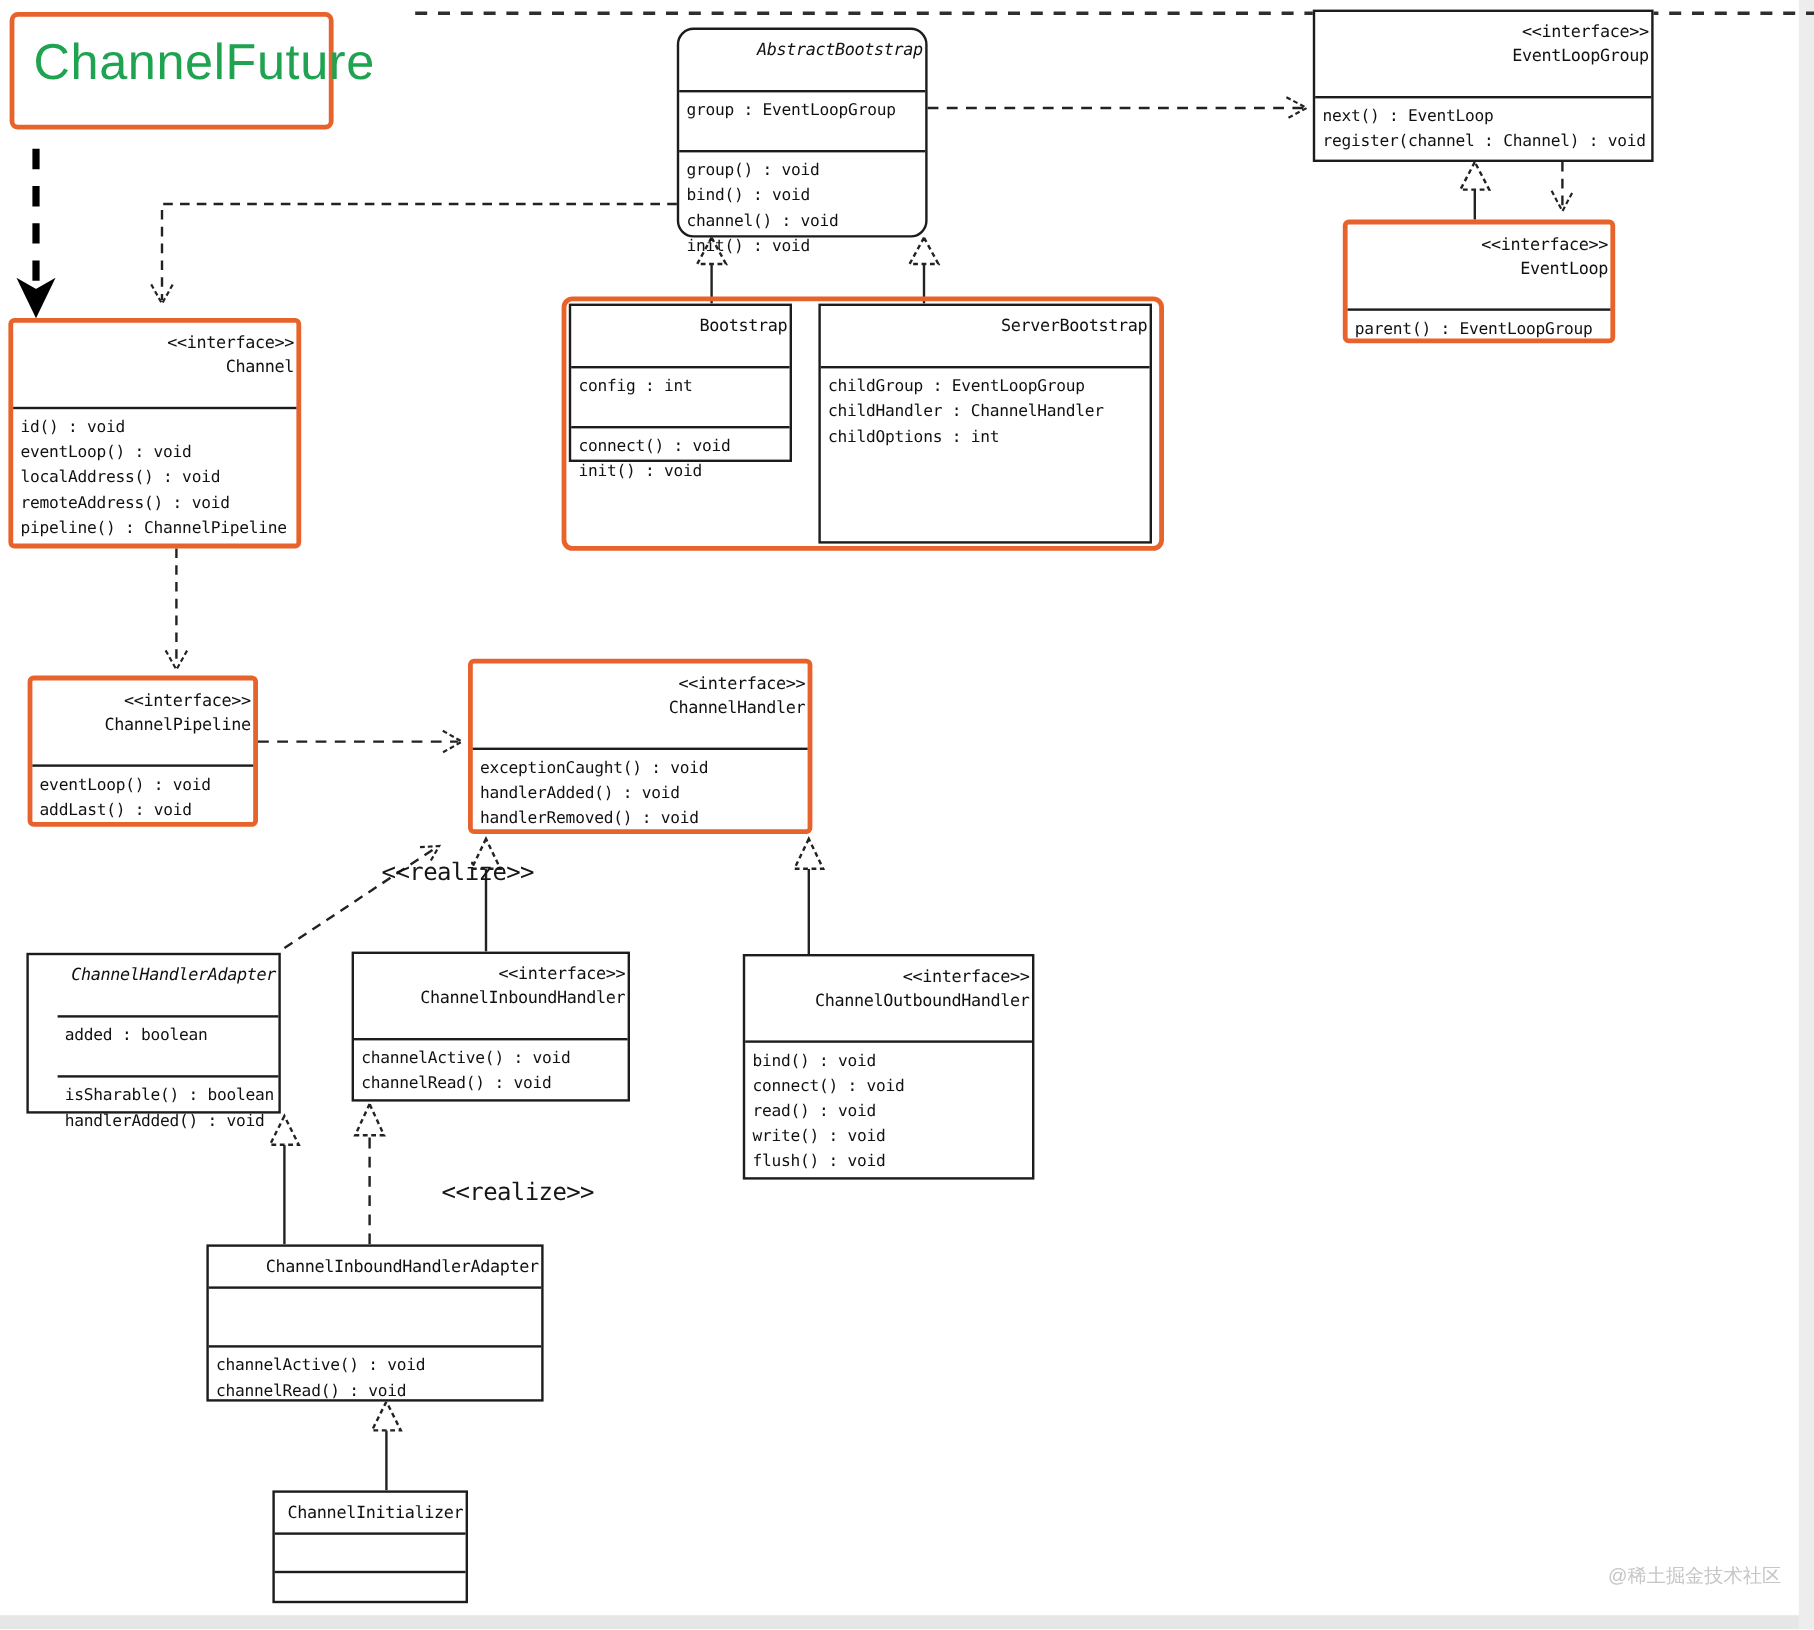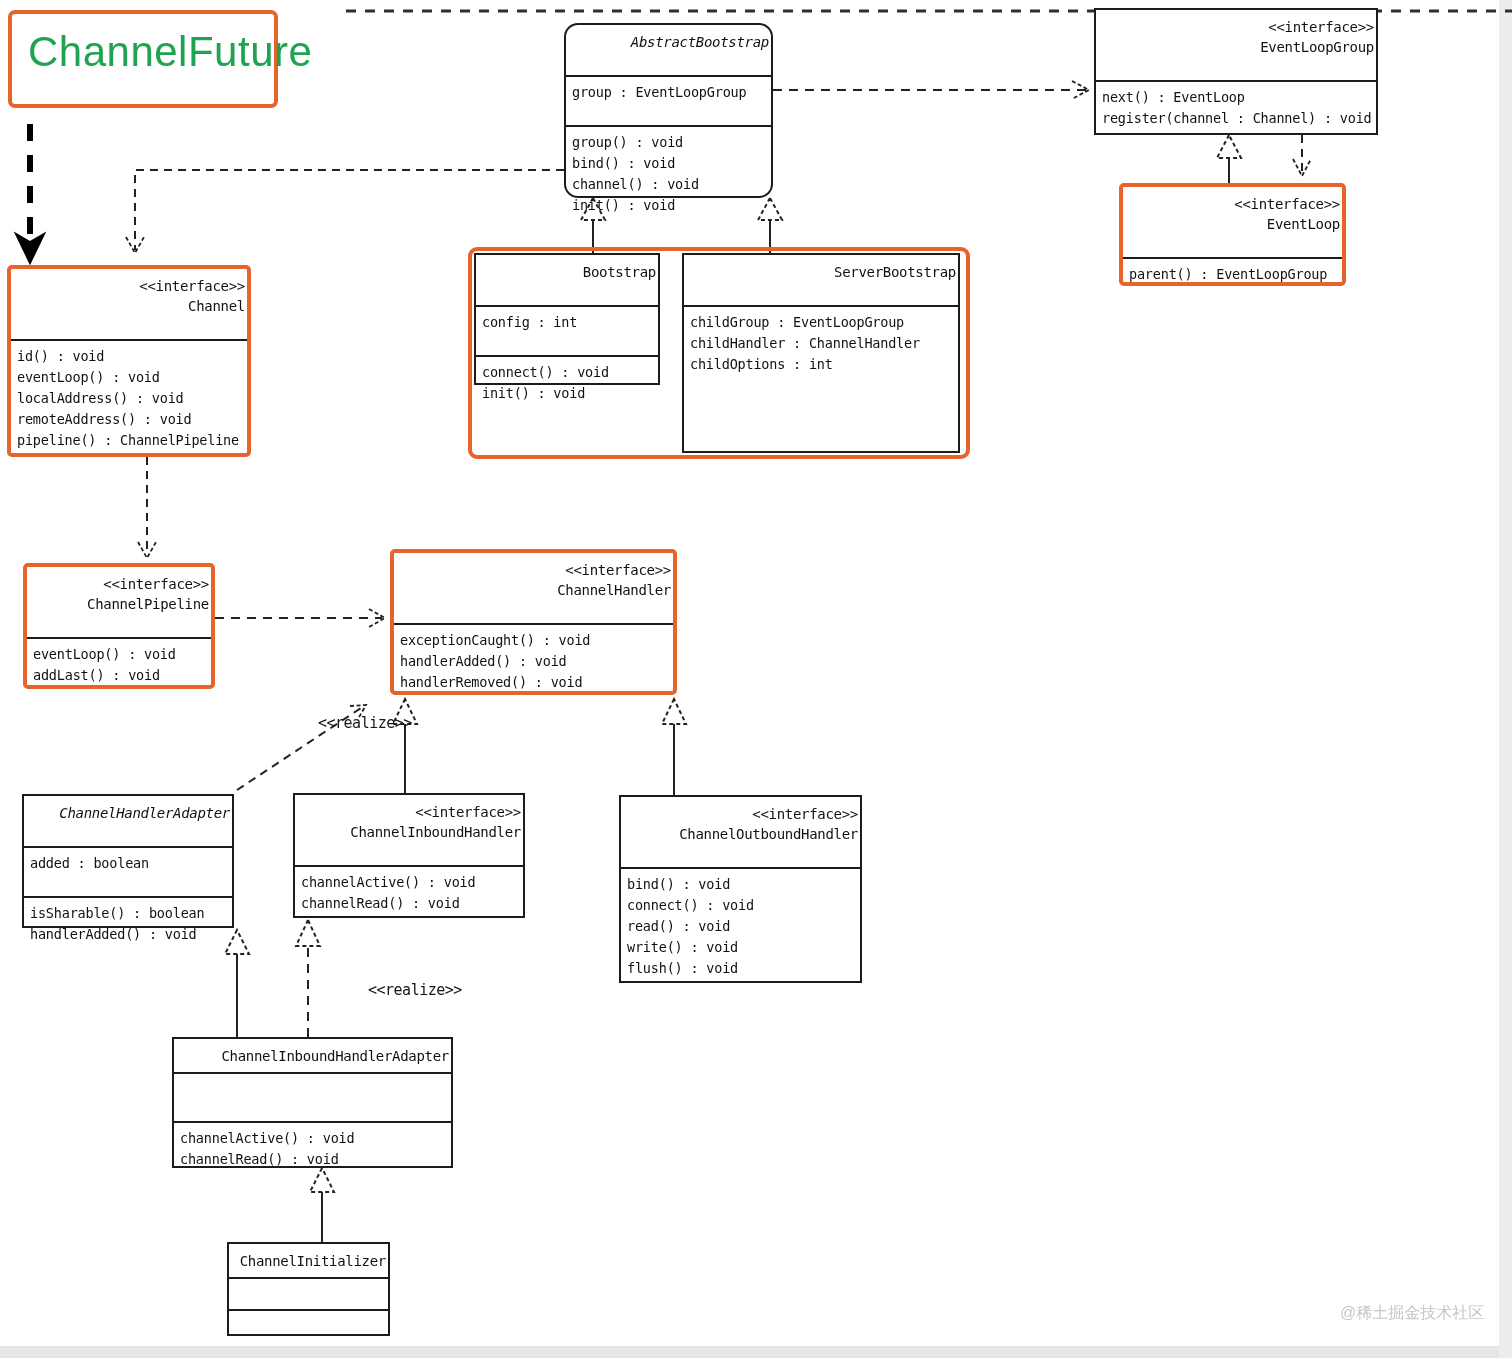--- a/index.html
+++ b/index.html
@@ -36,21 +36,21 @@
   .empty-cmp.fill{flex:1 1 auto;}
   #channel-future-box{
     position:absolute;left:8px;top:10px;width:270px;height:98px;z-index:3;
     border:4px solid var(--orange);border-radius:7px;background:#fff;box-sizing:border-box;
   }
   #channel-future-box .big-label{
     font-family:"Liberation Sans","DejaVu Sans",sans-serif;font-size:42px;color:var(--green);
     padding:14px 0 0 16px;letter-spacing:0.5px;
   }
   .realize-label{
-    position:absolute;z-index:4;font-size:15px;letter-spacing:-0.5px;color:#161616;white-space:nowrap;
+    position:absolute;z-index:4;font-size:20px;letter-spacing:-0.5px;color:#161616;white-space:nowrap;
   }
   #watermark{
     position:absolute;z-index:4;left:1312px;top:1303px;font-family:"Liberation Sans","DejaVu Sans",sans-serif;
     font-size:16px;color:var(--wm);white-space:nowrap;margin-left:28px;
   }
   .edge-strip{position:absolute;z-index:0;background:#e6e6e6;}
 </style>
 </head>
 <body>
 
@@ -250,21 +250,21 @@
       <span class="stereo">&lt;&lt;interface&gt;&gt;</span>
       <span class="cname">ChannelHandler</span>
     </div>
     <div class="cmp members fill">
       <div class="m-line">exceptionCaught() : void</div>
       <div class="m-line">handlerAdded() : void</div>
       <div class="m-line">handlerRemoved() : void</div>
     </div>
   </div>
 
-  <div class="uml-box abstract" style="left:22px;top:794px;width:212px;height:134px;">
+  <div class="uml-box abstract" style="left:22px;top:794px;width:212px;height:134px;padding-left:24px;">
     <div class="cmp title">
       <span class="cname abstract-title">ChannelHandlerAdapter</span>
     </div>
     <div class="cmp members">
       <div class="m-line">added : boolean</div>
     </div>
     <div class="cmp members fill">
       <div class="m-line">isSharable() : boolean</div>
       <div class="m-line">handlerAdded() : void</div>
     </div>

